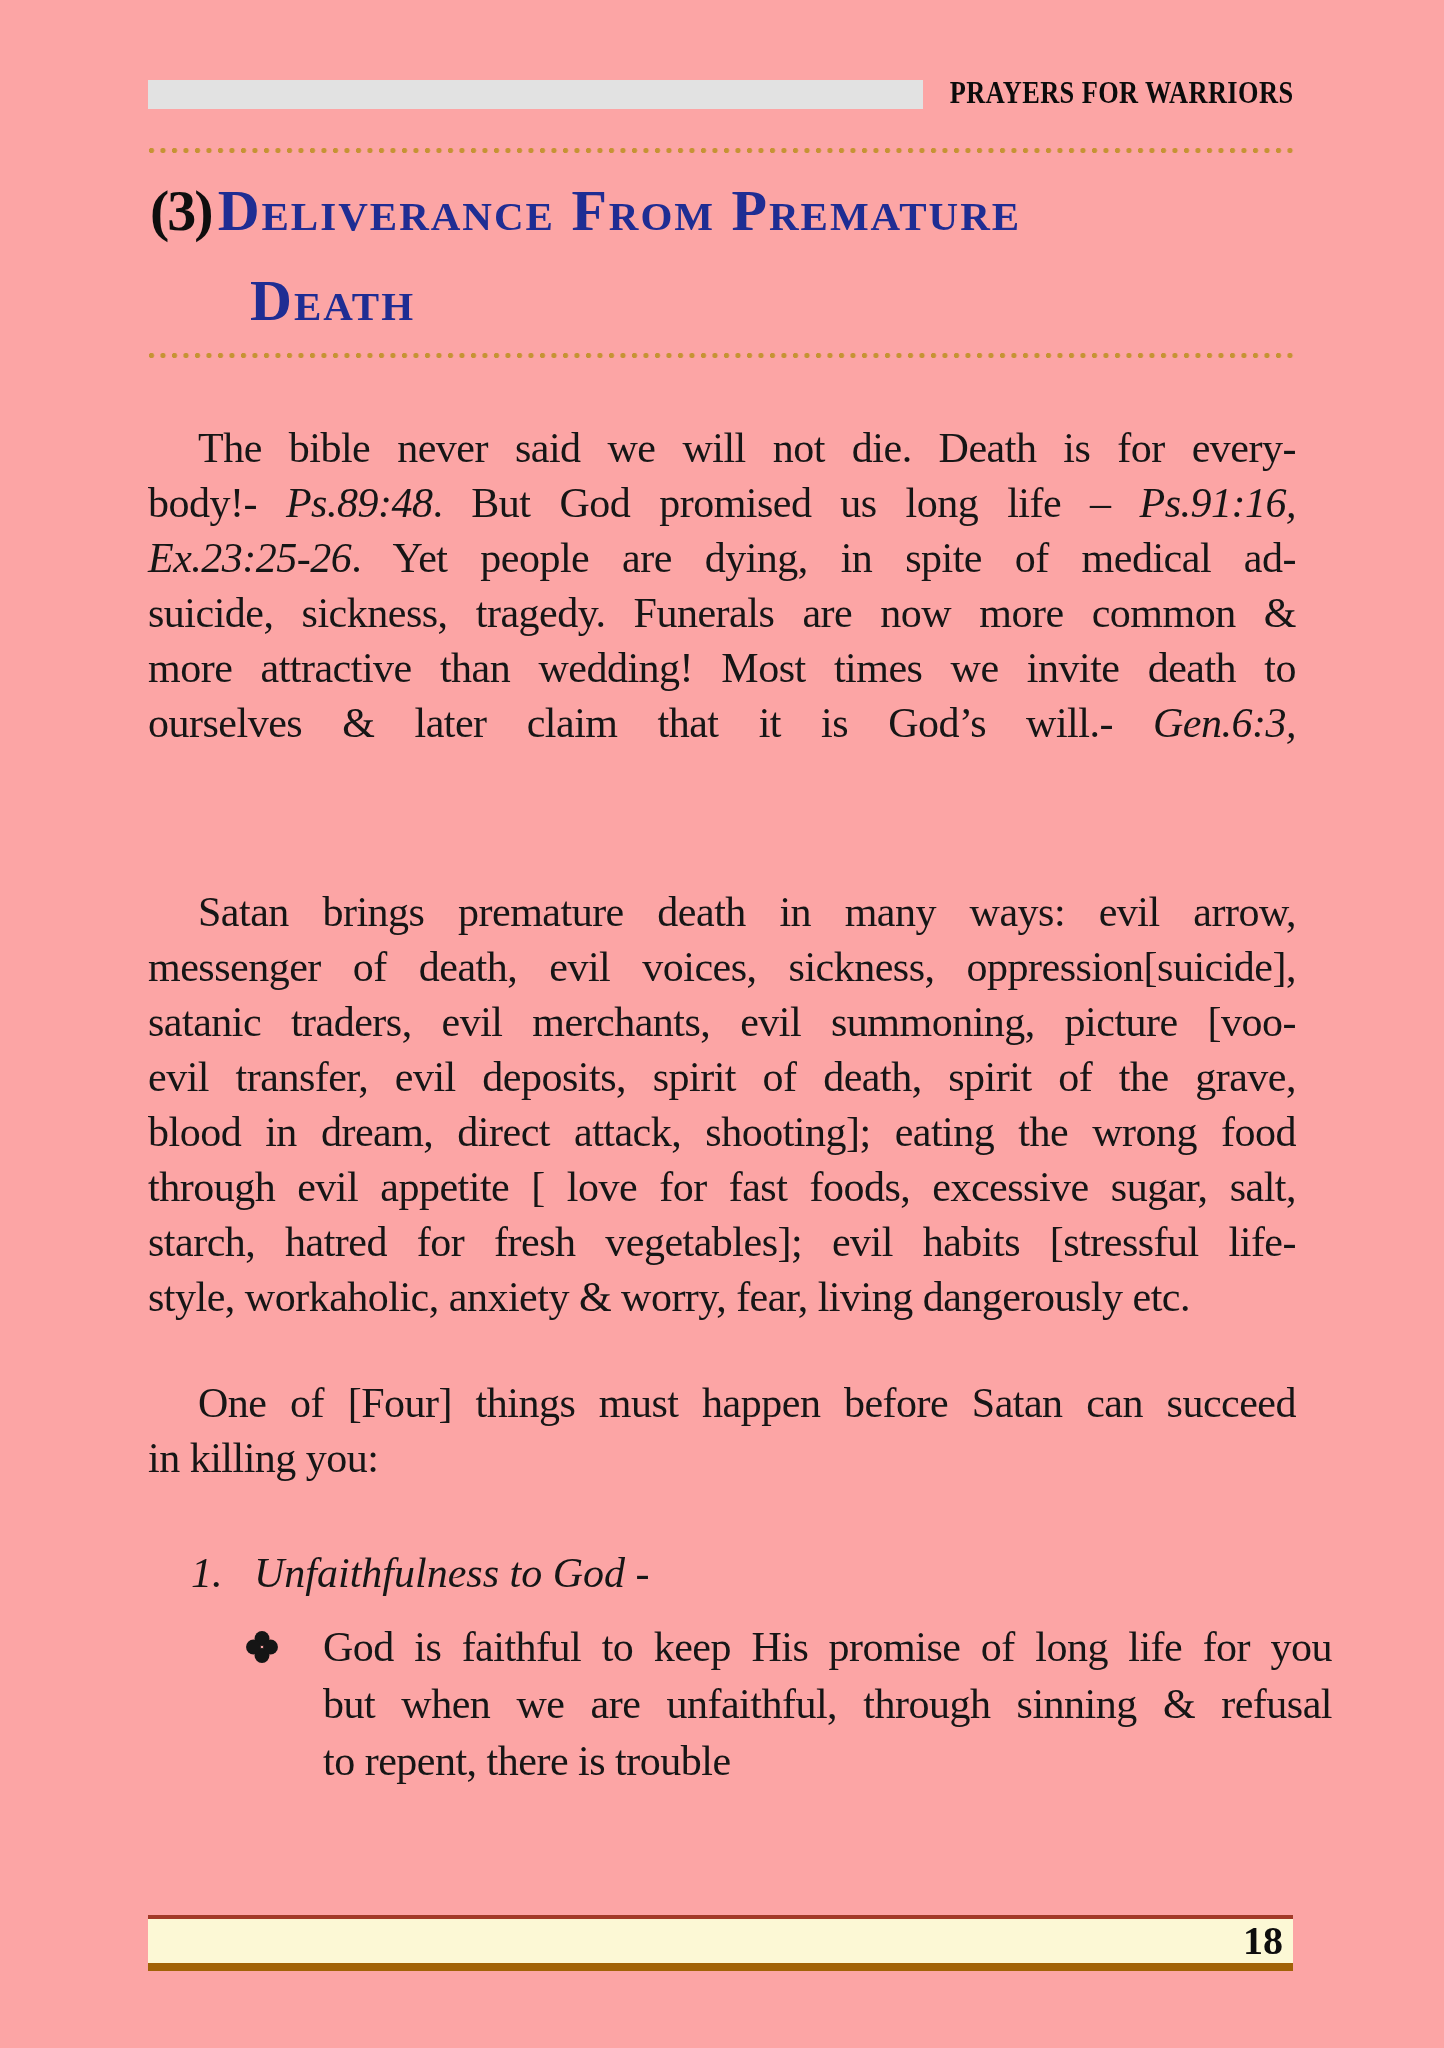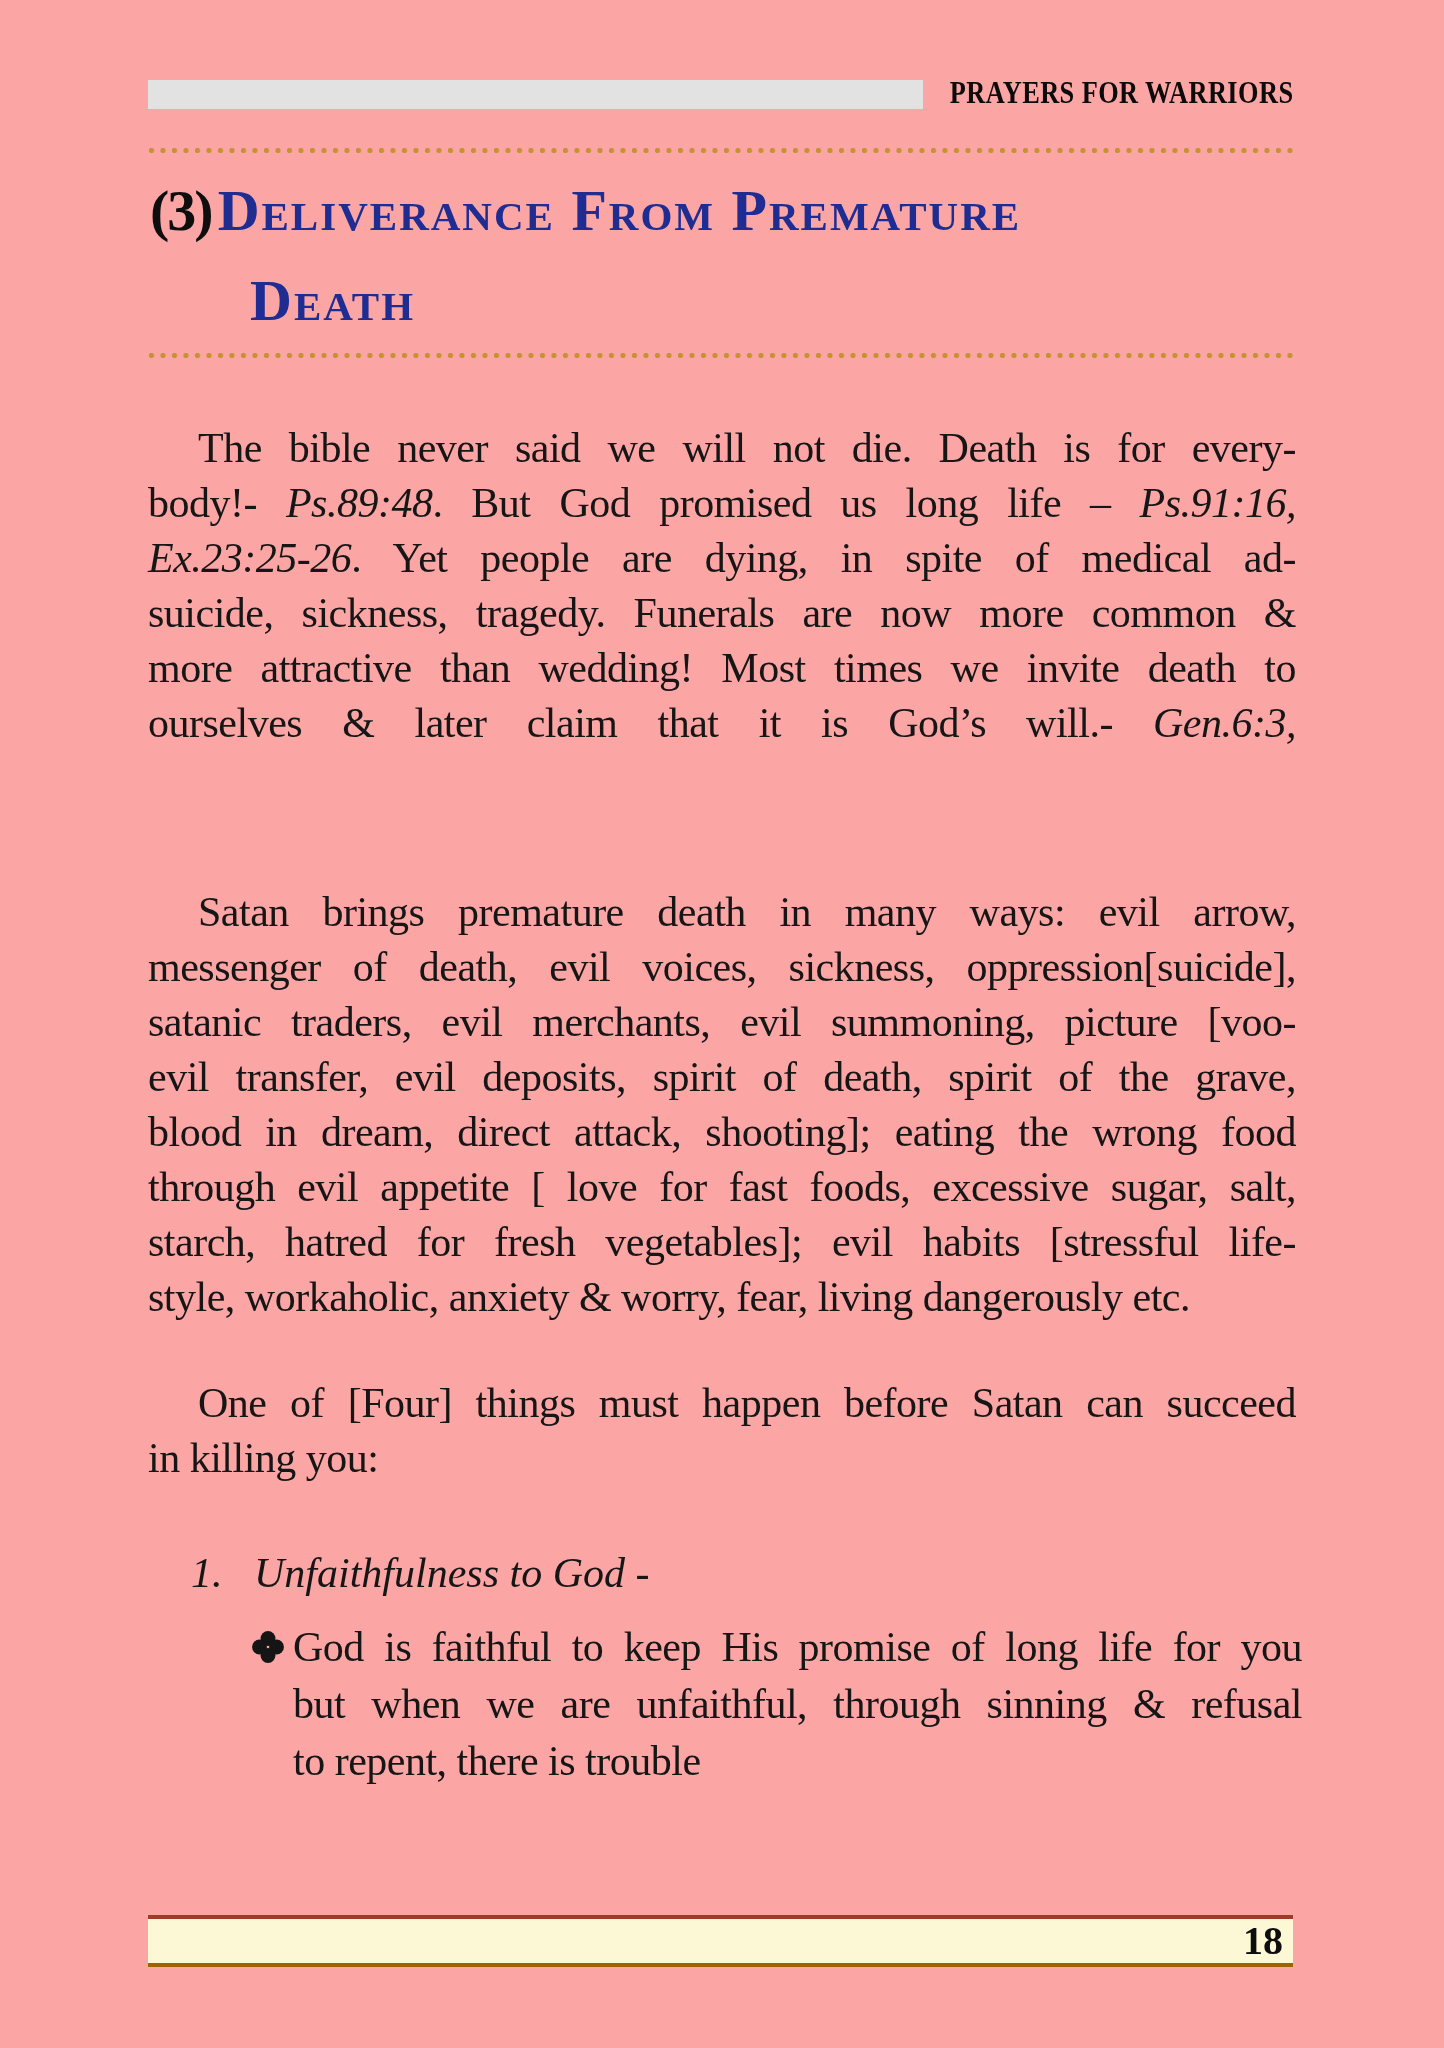--- a/index.html
+++ b/index.html
@@ -34,27 +34,27 @@
   .para.p3{top:1360px;margin-top:16px;}
   .ln{display:block;}
   .j{text-align:justify;text-align-last:justify;}
   .l{text-align:left;text-align-last:left;}
   .ind{text-indent:50px;}
   .it{font-style:italic;margin-top:10px;}
   
   .list-item{position:absolute;left:191px;top:1546px;font-size:42px;line-height:55px;font-style:italic;display:flex;}
   .list-item .no{width:63px;}
   
-  .bullet{position:absolute;left:251px;top:1619px;display:flex;}
+  .bullet{position:absolute;left:245px;top:1619px;display:flex;gap:36px;}
   .bullet .mark{width:42px;padding-top:11px;}
   .bullet .btxt{width:1009px;font-size:42px;line-height:57px;letter-spacing:-0.5px;}
   
   .footer-bar{
     position:absolute;left:148px;top:1915px;width:1145px;height:44px;
-    background:#fcf8d5;border-top:4px solid #a23a28;border-bottom:4px solid #a16207;
+    background:#fcf8d5;border-top:4px solid #a23a28;border-bottom:8px solid #a16207;
     text-align:right;
   }
   .page-number{display:inline-block;font-weight:bold;font-size:40px;line-height:44px;padding-right:10px;color:#0d0d0d;}
 </style>
 </head>
 <body>
 
 <div class="page">
 
   <div class="header-bar"></div>

